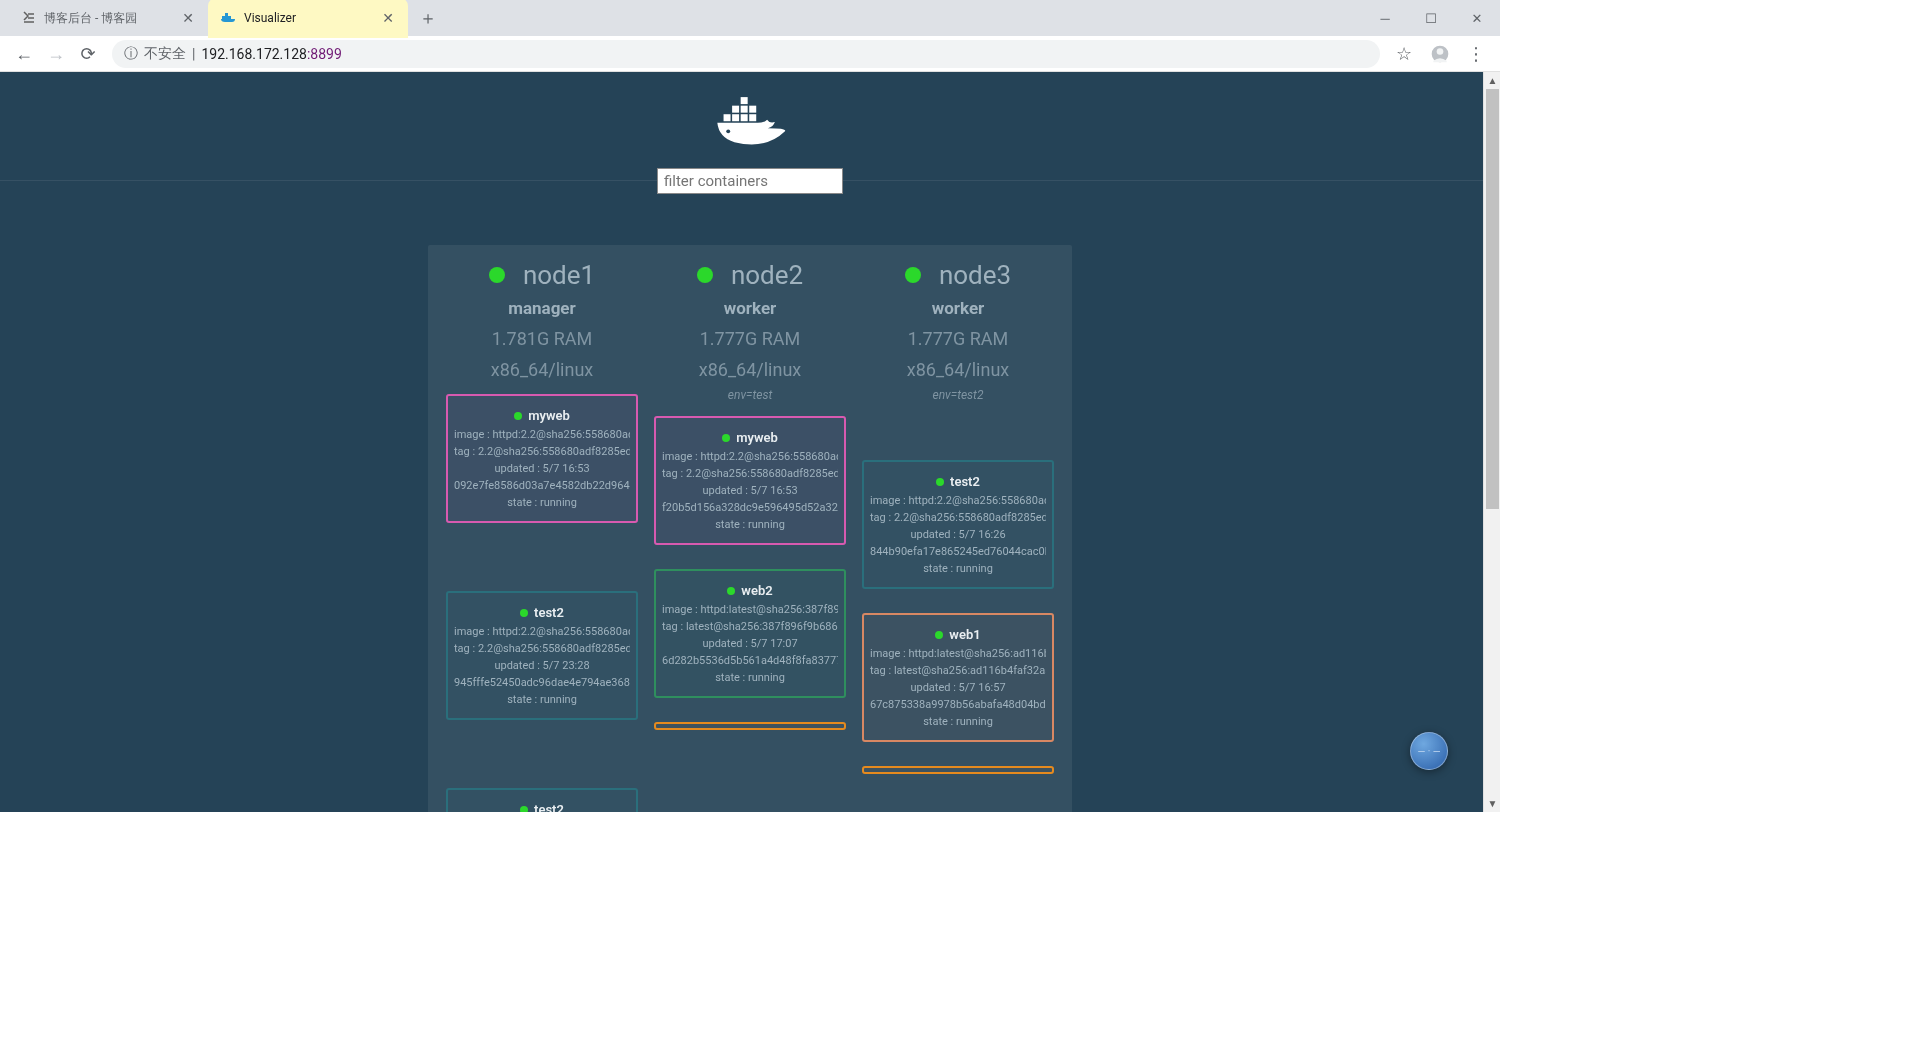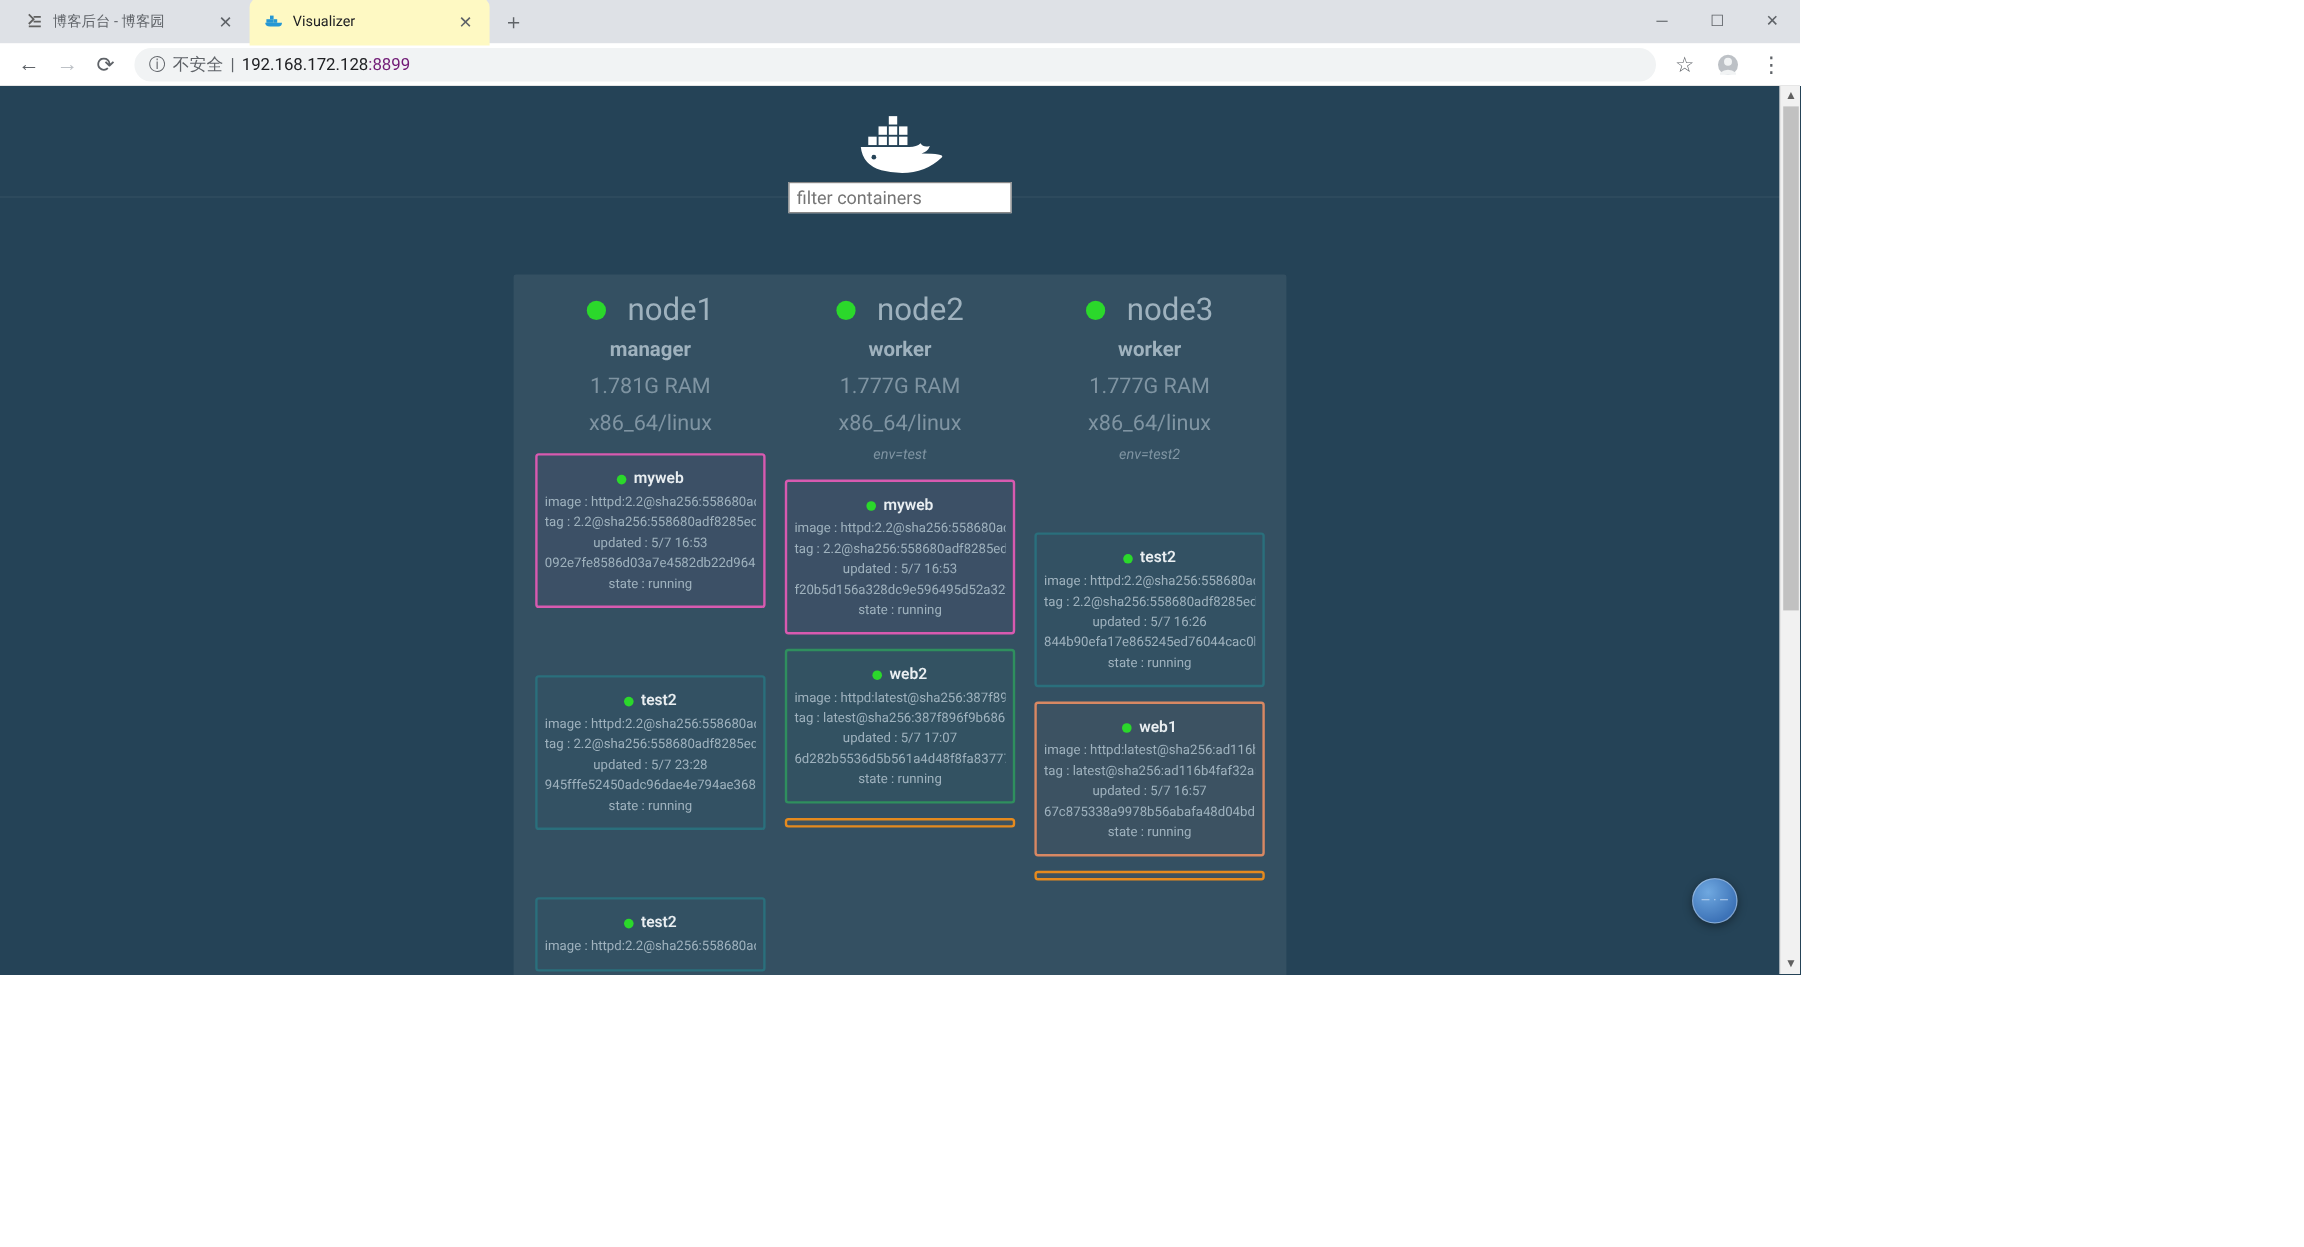--- a/index.html
+++ b/index.html
@@ -25,32 +25,32 @@
 .addr .url-text { color: #202124; }
 .addr .url-port { color: #701a75; }
 .toolbar-right { display: flex; align-items: center; gap: 4px; }
 
 .content { width: 100%; height: calc(812px - 72px); background: #254357; overflow-y: auto; position: relative; }
 
 
 .page-inner { width: 100%; }
 .logo-wrap { text-align: center; padding: 22px 0 10px; }
 .logo-wrap svg { width: 78px; height: 56px; }
-.filter-wrap { text-align: center; margin-top: 0; border-top: 1px solid rgba(255,255,255,0.08); padding-top: 0;}
+.filter-wrap { text-align: center; margin-top: 16px; border-top: 1px solid rgba(255,255,255,0.08); padding-top: 0;}
 .filter-input { width: 186px; height: 26px; font-size: 15px; padding: 2px 6px; border: 1px solid #888; background: #fff; color: #333; position: relative; top: -13px;}
 .nodes-wrap { display: flex; justify-content: center; margin-top: 38px; gap: 0; }
 .nodes-box { display: flex; background: rgba(255,255,255,0.07); border-radius: 2px; padding: 16px 10px 20px; }
 .node-col { width: 208px; text-align: center; }
 .node-header { color: #9fb2be; }
 .node-name-line { display: inline-flex; align-items: center; gap: 18px; font-size: 26px; color: #9fb2be; line-height: 1.1; }
 .status-dot-lg { width: 16px; height: 16px; border-radius: 50%; background: #2bd82b; display: inline-block; }
 .node-role { font-size: 17px; font-weight: 700; color: #9fb2be; margin-top: 8px; }
 .node-meta { font-size: 18px; color: #7f94a2; margin-top: 10px; }
 .node-env { font-size: 12px; font-style: italic; color: #7f94a2; margin-top: 8px; }
-.containers { margin-top: 14px; display: flex; flex-direction: column; gap: 12px; padding: 0 8px;}
+.containers { margin-top: 14px; display: flex; flex-direction: column; gap: 24px; padding: 0 8px;}
 .container-card { border: 2px solid; border-radius: 3px; padding: 10px 6px; font-size: 11px; color: #cdd6dc; line-height: 1.55; overflow: hidden; }
 .c-title { display: inline-flex; align-items: center; gap: 6px; font-size: 13px; font-weight: 600; color: #e9eef1; }
 .status-dot-sm { width: 8px; height: 8px; border-radius: 50%; background: #2bd82b; display: inline-block; }
 .c-line { white-space: nowrap; overflow: hidden; color: #9fb2be; }
 .col-pink { border-color: #d85ab0; background: rgba(216,90,176,0.05); }
 .col-teal { border-color: #2a6f7c; background: rgba(42,111,124,0.05); margin-top: 44px; }
 .col-green { border-color: #2f8f5e; background: rgba(47,143,94,0.05); }
 .col-salmon { border-color: #d88863; background: rgba(216,136,99,0.05); }
 .col-orange { border-color: #e58a1e; background: rgba(229,138,30,0.05); }
 

